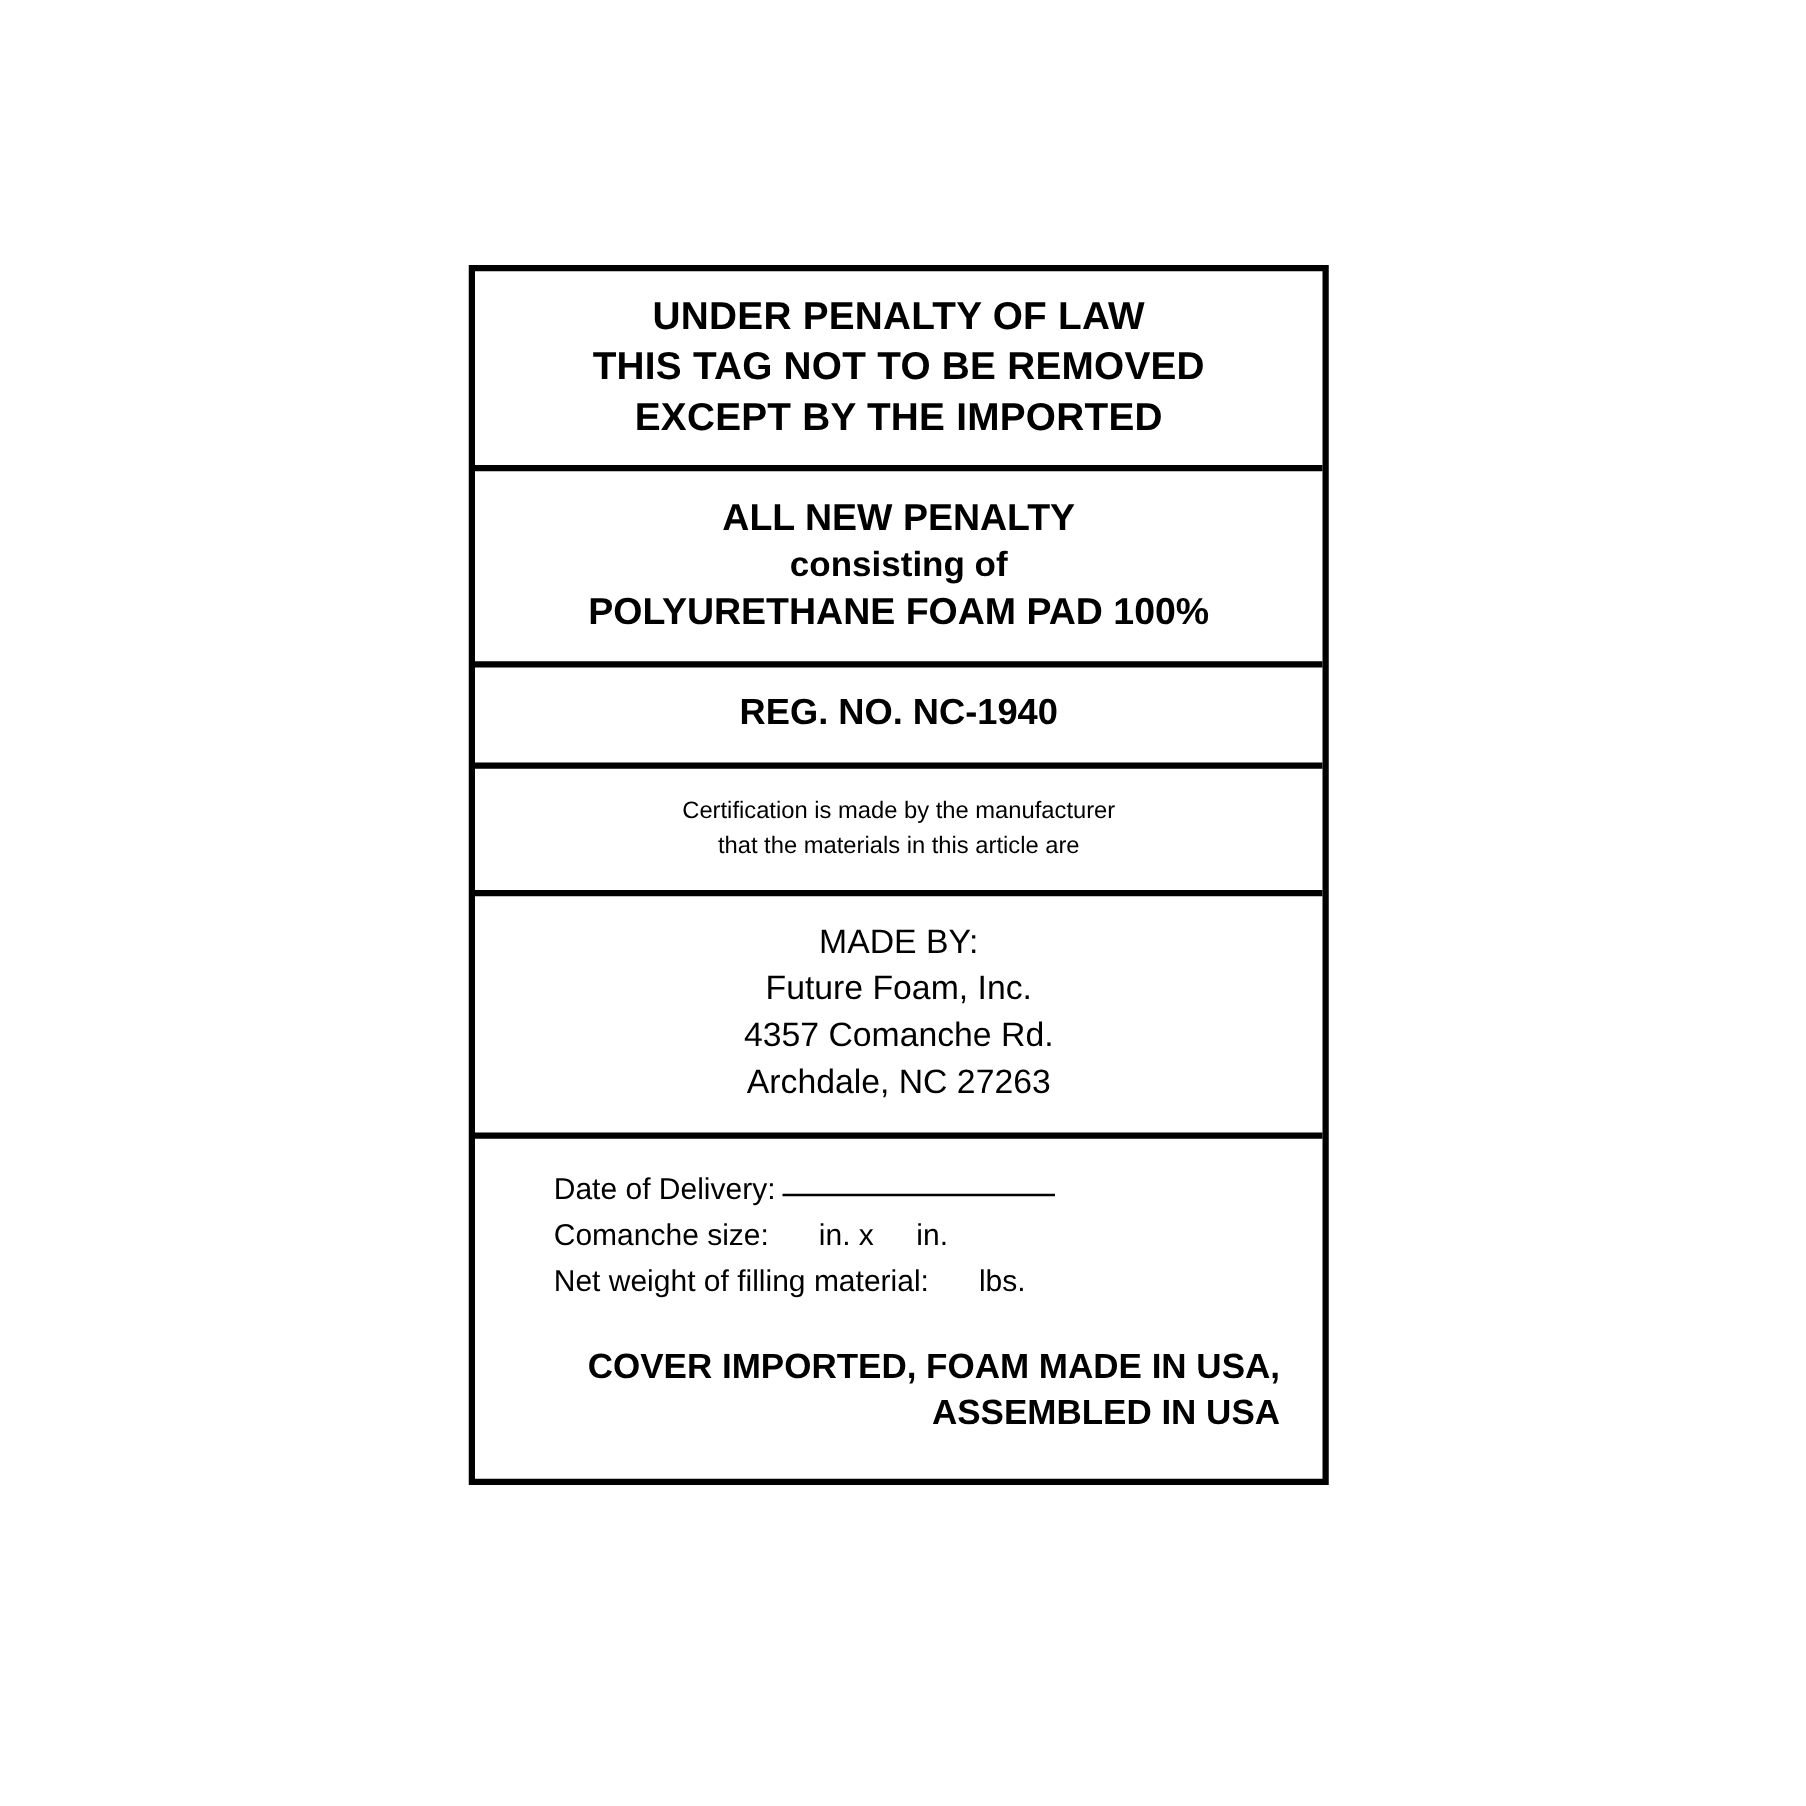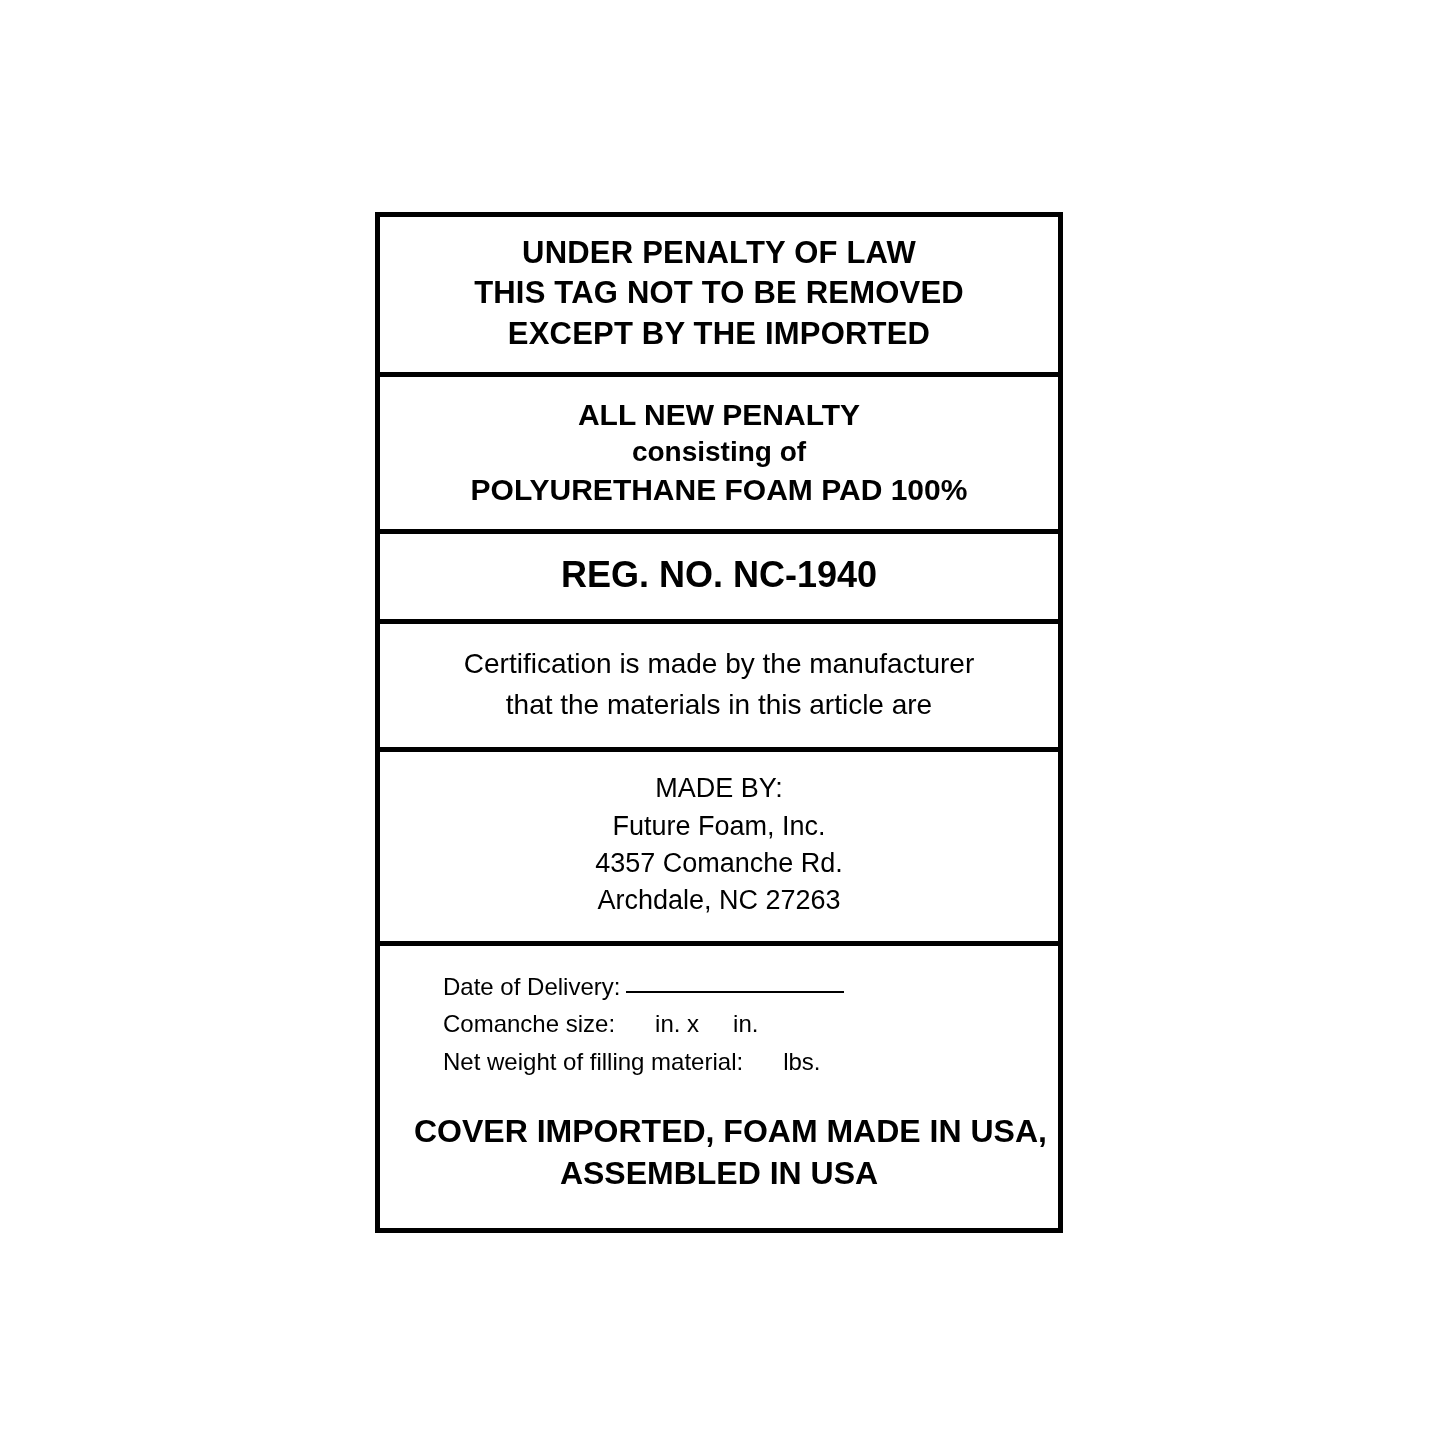--- a/index.html
+++ b/index.html
@@ -64,29 +64,29 @@
     font-weight: bold;
   }
   .material .line.sub {
     font-size: 28px;
   }
   
   .reg {
     padding: 18px 10px 20px 10px;
   }
   .reg .line {
-    font-size: 36px;
+    font-size: 29px;
     font-weight: bold;
   }
   
   .certification {
     padding: 20px 10px 22px 10px;
   }
   .certification .line {
-    font-size: 28px;
+    font-size: 19px;
     font-weight: normal;
     line-height: 1.45;
   }
   
   .madeby {
     padding: 18px 10px 22px 10px;
   }
   .madeby .heading {
     font-size: 30px;
     font-weight: bold;
@@ -116,23 +116,24 @@
     vertical-align: 2px;
     margin-left: 6px;
   }
   .gap-sm { display: inline-block; width: 34px; }
   .gap-md { display: inline-block; width: 40px; }
   .origin {
     text-align: center;
     padding: 30px 8px 24px 8px;
   }
   .origin .line {
-    font-size: 32px;
+    font-size: 28px;
     font-weight: bold;
     line-height: 1.32;
+    text-align: right;
   }
 </style>
 </head>
 <body>
 
 <div class="page">
 
   <div class="law-tag">
 
     <div class="section penalty">

